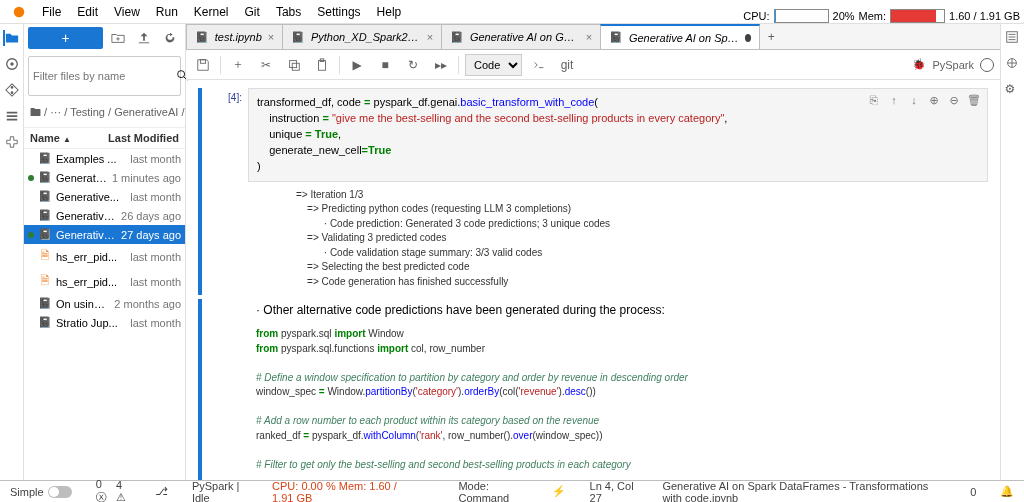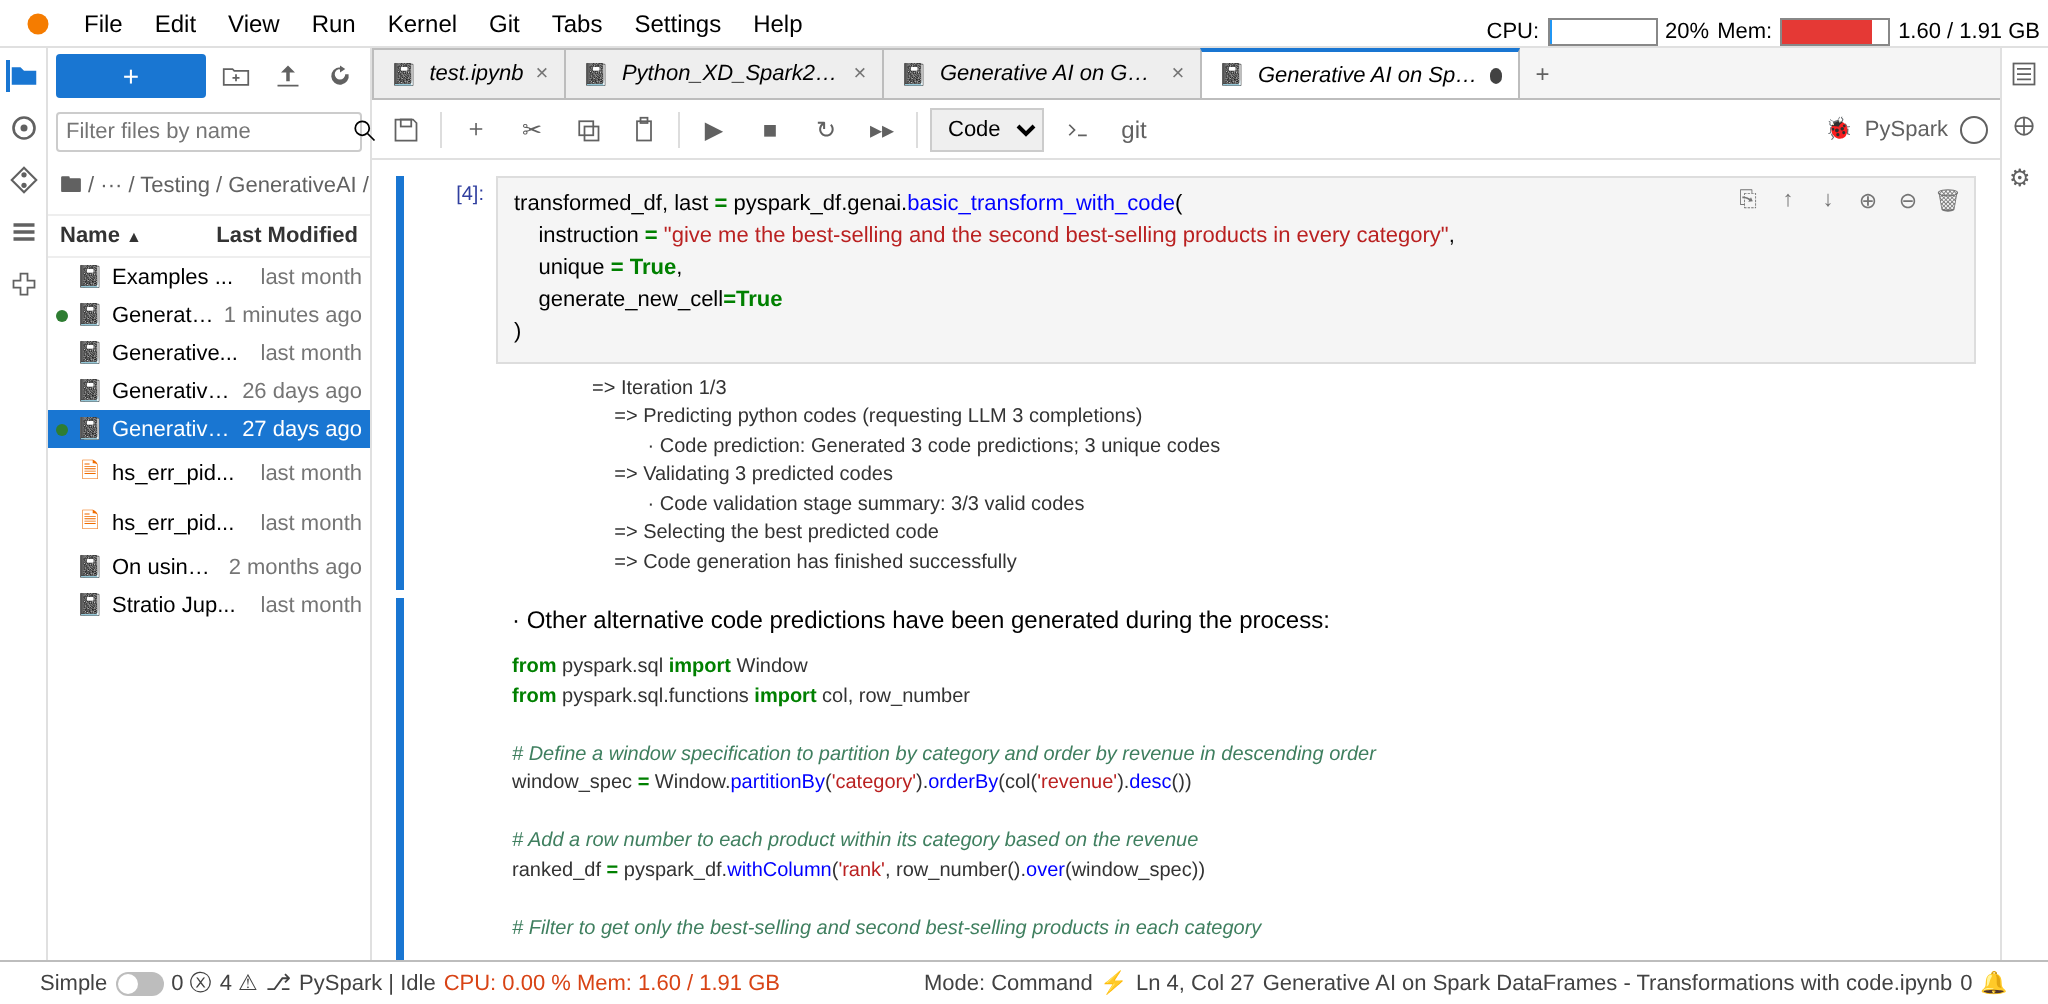--- a/index.html
+++ b/index.html
@@ -15,21 +15,21 @@
 .leftrail { width: 24px; background: #fff; border-right: 1px solid #e0e0e0; display: flex; flex-direction: column; align-items: center; padding-top: 6px; gap: 10px; }
 .leftrail .ricon { width: 16px; height: 16px; display: flex; align-items: center; justify-content: center; color: #616161; cursor: pointer; }
 .leftrail .ricon.active { border-left: 2px solid #1976d2; color: #1976d2; margin-left: -2px; }
 .rightrail { width: 24px; border-left: 1px solid #e0e0e0; display: flex; flex-direction: column; align-items: center; padding-top: 6px; gap: 10px; }
 .rightrail .ricon { width: 16px; height: 16px; color: #616161; cursor: pointer; }
 .filepane { width: 162px; border-right: 1px solid #e0e0e0; display: flex; flex-direction: column; background: #fff; }
 .filetoolbar { height: 28px; display: flex; align-items: center; gap: 4px; padding: 0 4px; }
 .filetoolbar .newbtn { flex: 1; height: 22px; background: #1976d2; color: #fff; border: none; border-radius: 2px; font-size: 14px; cursor: pointer; }
 .filetoolbar .tb { width: 22px; height: 22px; display: flex; align-items: center; justify-content: center; color: #616161; cursor: pointer; }
 .filefilter { padding: 4px; }
-.filefilter .fbox { display: flex; align-items: center; border: 1px solid #ccc; border-radius: 2px; height: 20px; padding: 0 4px; }
+.filefilter .fbox { display: flex; align-items: center; border: 1px solid #ccc; border-radius: 2px; height: 40px; padding: 0 4px; }
 .filefilter input { flex: 1; border: none; outline: none; font-size: 11px; }
 .breadcrumb { padding: 4px 6px; font-size: 11px; color: #616161; border-bottom: 1px solid #eee; white-space: nowrap; overflow: hidden; }
 .filehdr { display: flex; padding: 4px 6px; font-size: 11px; border-bottom: 1px solid #eee; font-weight: 600; color: #333; }
 .filehdr .c1 { flex: 1; }
 .filelist { flex: 1; overflow: auto; }
 .filerow { display: flex; padding: 3px 4px; font-size: 11px; align-items: center; gap: 4px; cursor: pointer; }
 .filerow.sel { background: #1976d2; color: #fff; }
 .filerow .ficon { width: 14px; text-align: center; color: #ef6c00; }
 .filerow.sel .ficon { color: #fff; }
 .filerow .fname { flex: 1; white-space: nowrap; overflow: hidden; text-overflow: ellipsis; }
@@ -61,21 +61,21 @@
 .codebox .cellactions { position: absolute; right: 4px; top: 2px; display: flex; gap: 2px; }
 .codebox .cellactions .ca { width: 18px; height: 18px; color: #757575; cursor: pointer; display: flex; align-items: center; justify-content: center; }
 .output { padding: 6px 8px 6px 48px; font-family: Menlo, Monaco, "Courier New", monospace; font-size: 10px; line-height: 1.5; color: #333; }
 .mdtext { padding: 4px 8px 4px 48px; font-family: Liberation Sans, sans-serif; font-size: 12px; margin: 0 0; }
 pre { white-space: pre; line-height: 1.45; }
 .k-kw { color: #008000; font-weight: bold; }
 .k-str { color: #ba2121; }
 .k-cm { color: #3f7f5f; font-style: italic; }
 .k-fn { color: #0000ff; }
 .k-bool { color: #008000; font-weight: bold; }
-.statusbar { height: 22px; border-top: 1px solid #bdbdbd; display: flex; align-items: center; font-size: 11px; padding: 0 20px; gap: 4px; background: #fff; }
+.statusbar { height: 22px; border-top: 1px solid #bdbdbd; display: flex; align-items: center; font-size: 11px; padding: 0 10px; gap: 24px; background: #fff; }
 .statusbar .sitem { display: flex; align-items: center; gap: 4px; color: #424242; }
 .statusbar .toggle { width: 24px; height: 12px; background: #bdbdbd; border-radius: 6px; position: relative; }
 .statusbar .toggle::after { content: ""; width: 10px; height: 10px; background: #fff; border-radius: 50%; position: absolute; left: 1px; top: 1px; }
 .statusbar .spacer { flex: 1; }
 .statusbar .warn { color: #d84315; }
 svg { width: 14px; height: 14px; fill: currentColor; }
 </style>
 </head>
 <body>
 
@@ -308,21 +308,21 @@
         <div class="cbody">
           <div class="codebox">
             <div class="cellactions">
               <div class="ca">⎘</div>
               <div class="ca">↑</div>
               <div class="ca">↓</div>
               <div class="ca">⊕</div>
               <div class="ca">⊖</div>
               <div class="ca">🗑</div>
             </div>
-<pre><span>transformed_df, last </span><span class="k-kw">=</span><span> pyspark_df.genai.</span><span class="k-fn">basic_transform_with_code</span><span>(</span>
+<pre><span>transformed_df, code </span><span class="k-kw">=</span><span> pyspark_df.genai.</span><span class="k-fn">basic_transform_with_code</span><span>(</span>
 <span>    instruction </span><span class="k-kw">=</span><span> </span><span class="k-str">"give me the best-selling and the second best-selling products in every category"</span><span>,</span>
 <span>    unique </span><span class="k-kw">=</span><span> </span><span class="k-bool">True</span><span>,</span>
 <span>    generate_new_cell</span><span class="k-kw">=</span><span class="k-bool">True</span>
 <span>)</span></pre>
           </div>
           <div class="output">
 <pre><span>=&gt; Iteration 1/3</span>
 <span>    =&gt; Predicting python codes (requesting LLM 3 completions)</span>
 <span>          · Code prediction: Generated 3 code predictions; 3 unique codes</span>
 <span>    =&gt; Validating 3 predicted codes</span>

